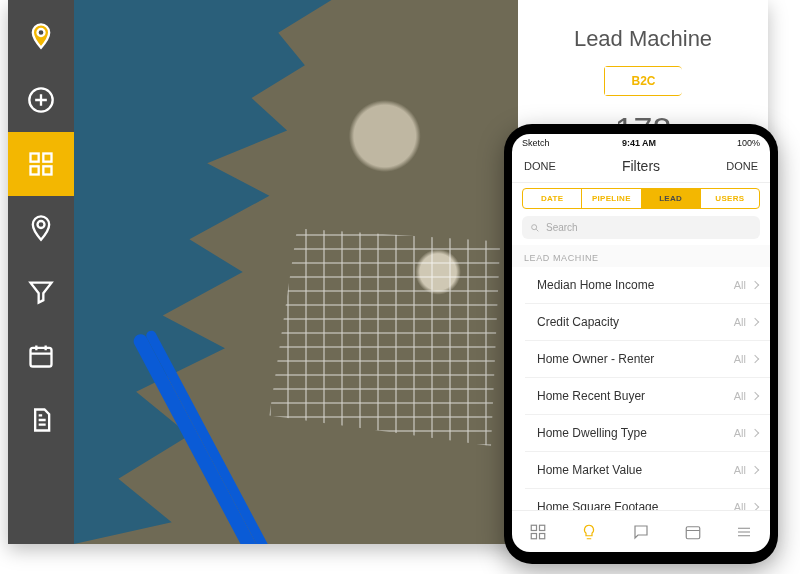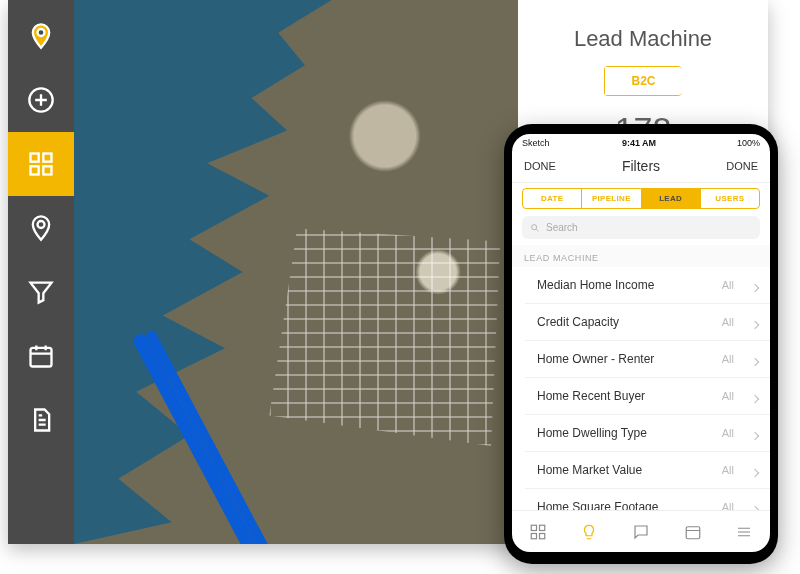--- a/index.html
+++ b/index.html
@@ -181,21 +181,21 @@
   }
   .filters { flex: 1; overflow: hidden; }
   .filter-row {
     display: flex; align-items: center; justify-content: space-between;
     padding: 11px 12px;
     border-bottom: 1px solid #f0f0f0;
     cursor: pointer;
     margin-left: 13px;
   }
   .filter-row .label { font-size: 12px; color: #333; }
-  .filter-row .right { display: flex; align-items: flex-end; gap: 18px; color: #bbb; font-size: 11px; }
+  .filter-row .right { display: flex; align-items: center; gap: 6px; color: #bbb; font-size: 11px; }
   .filter-row .chev { width: 6px; height: 6px; border-right: 1.5px solid #bbb; border-top: 1.5px solid #bbb; transform: rotate(45deg); }
   .tabbar {
     height: 42px;
     border-top: 1px solid #eee;
     display: flex; align-items: center; justify-content: space-around;
   }
   .tabbar .ic { width: 18px; height: 18px; display: flex; align-items: center; justify-content: center; }
   .tabbar svg { width: 18px; height: 18px; }
   .tabbar svg * { stroke: #8a8a8a; stroke-width: 1.6; fill: none; }
   .tabbar .ic.active svg * { stroke: #f3b701; }

